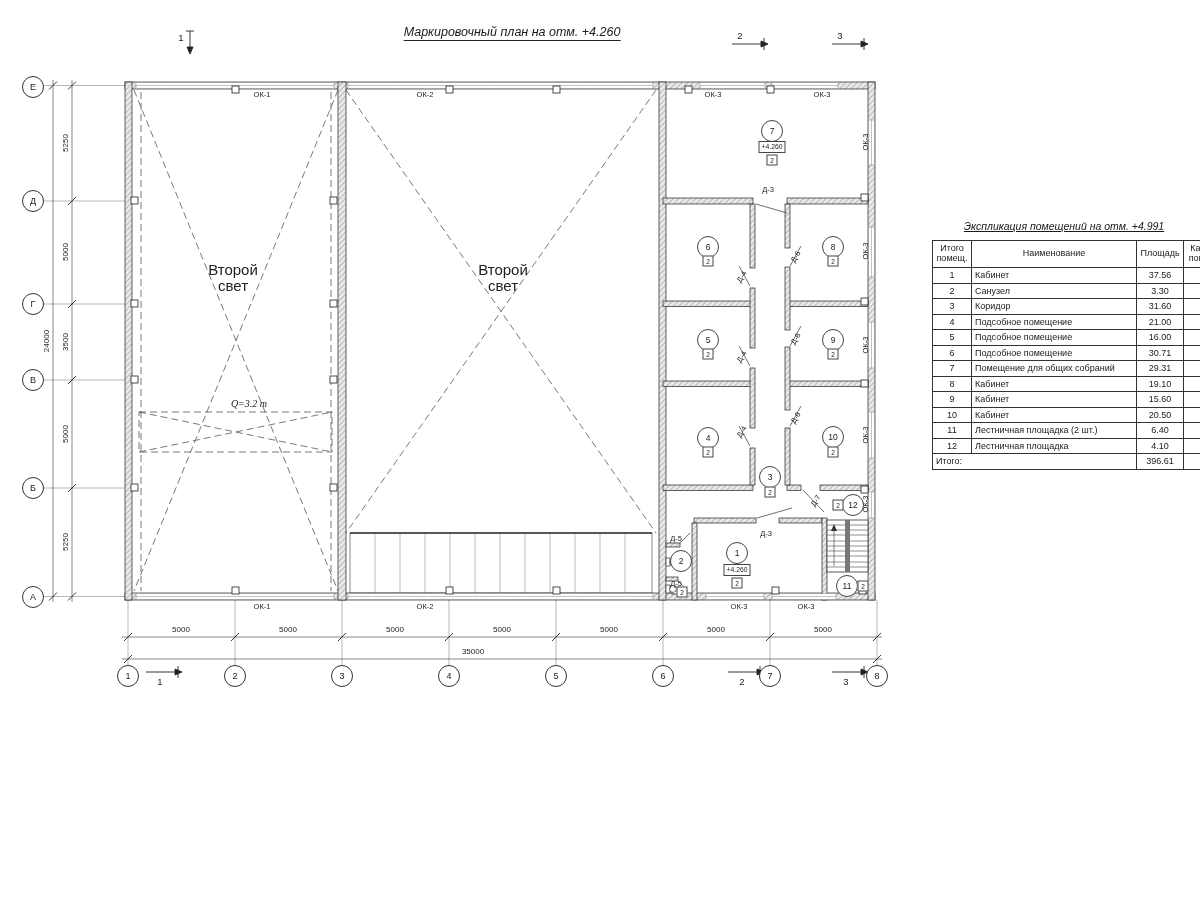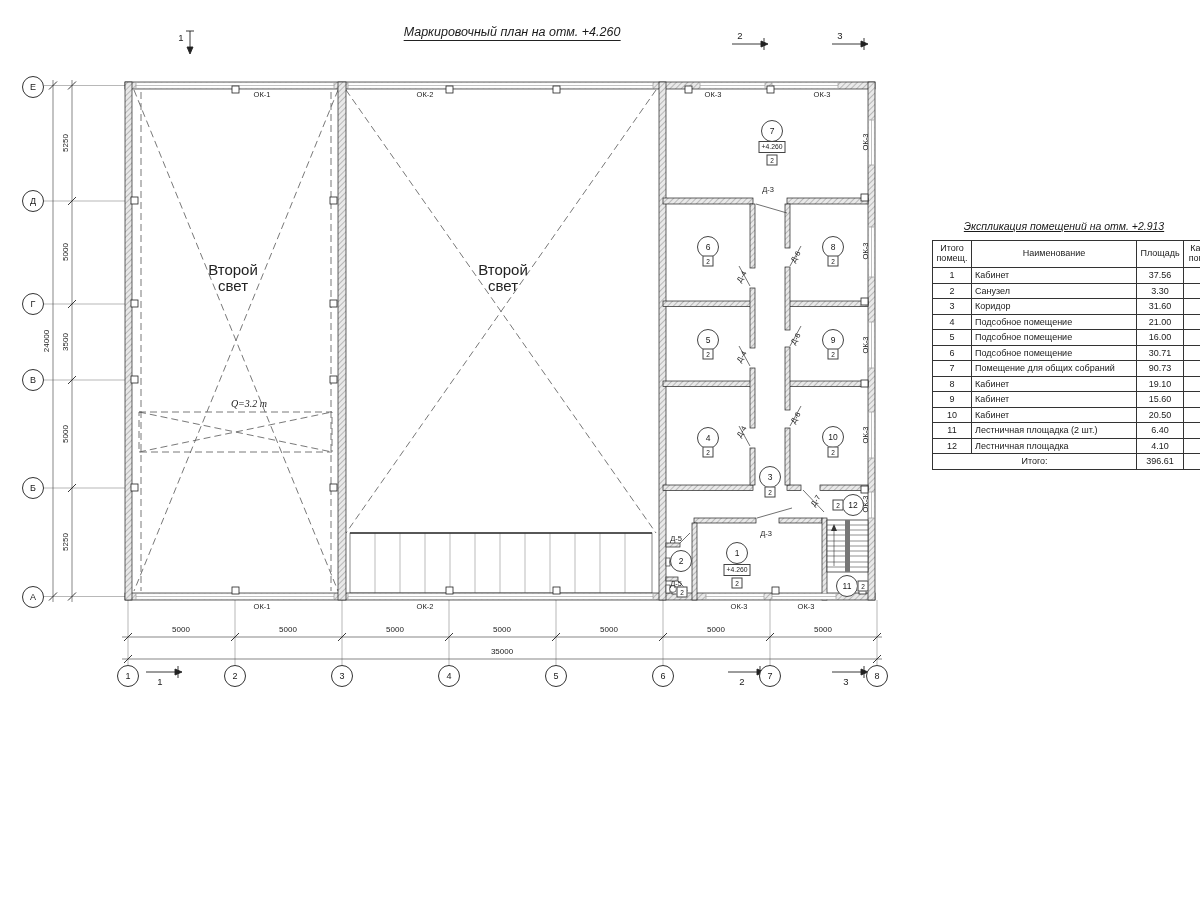--- a/index.html
+++ b/index.html
@@ -29,21 +29,21 @@
     text-decoration:underline;white-space:nowrap;}
   table.expl{border-collapse:collapse;width:264px;table-layout:fixed;}
   table.expl th,table.expl td{border:1px solid #333;font-weight:normal;font-size:9px;
     padding:0 3px;overflow:hidden;}
   table.expl th{white-space:pre-line;text-align:center;height:26px;line-height:1.1;}
   table.expl td{height:14.5px;}
   .c-num{width:32px;text-align:center;}
   .c-name{width:158px;text-align:left;}
   .c-area{width:40px;text-align:center;}
   .c-cat{width:22px;text-align:center;}
-  .total-lbl{text-align:center;margin-left:32px;}
+  .total-lbl{text-align:left;margin-left:32px;}
 </style>
 </head>
 <body>
 
 <div class="page">
 
   <div class="plan-title">Маркировочный план на отм. +4.260</div>
 
   <svg width="1200" height="900" viewBox="0 0 1200 900">
     <defs>
@@ -302,21 +302,21 @@
     </div>
   <div>
 
   <div class="lbl lbl-dim" style="left: 181px; top: 630px;">5000</div>
       <div class="lbl lbl-dim" style="left: 288px; top: 630px;">5000</div>
       <div class="lbl lbl-dim" style="left: 395px; top: 630px;">5000</div>
       <div class="lbl lbl-dim" style="left: 502px; top: 630px;">5000</div>
       <div class="lbl lbl-dim" style="left: 609px; top: 630px;">5000</div>
       <div class="lbl lbl-dim" style="left: 716px; top: 630px;">5000</div>
       <div class="lbl lbl-dim" style="left: 823px; top: 630px;">5000</div>
-      <div class="lbl lbl-dim" style="left: 502px; top: 652px;">35000</div>
+      <div class="lbl lbl-dim" style="left: 473px; top: 652px;">35000</div>
       <div class="lbl lbl-dim" style="left: 66px; top: 143px; transform: translate(-50%, -50%) rotate(-90deg);">5250</div>
       <div class="lbl lbl-dim" style="left: 66px; top: 252px; transform: translate(-50%, -50%) rotate(-90deg);">5000</div>
       <div class="lbl lbl-dim" style="left: 66px; top: 342px; transform: translate(-50%, -50%) rotate(-90deg);">3500</div>
       <div class="lbl lbl-dim" style="left: 66px; top: 434px; transform: translate(-50%, -50%) rotate(-90deg);">5000</div>
       <div class="lbl lbl-dim" style="left: 66px; top: 542px; transform: translate(-50%, -50%) rotate(-90deg);">5250</div>
       <div class="lbl lbl-dim" style="left: 47px; top: 341px; transform: translate(-50%, -50%) rotate(-90deg);">24000</div>
     </div>
   <div>
 
   <div class="lbl lbl-sec" style="left: 181px; top: 38px;">1</div>
@@ -397,21 +397,21 @@
 свет</div>
       <div class="lbl hall-lbl" style="left: 503px; top: 278px;">Второй
 свет</div>
     </div>
   <div>
 
   <div class="lbl crane-lbl" style="left: 237px; top: 404px; margin-left: 12px;">Q=3.2 т</div>
     </div>
 
   <div class="table-block">
-    <div class="table-title">Экспликация помещений на отм. +2.913</div>
+    <div class="table-title">Экспликация помещений на отм. +4.991</div>
     <table class="expl">
       <thead>
         <tr>
           <th class="c-num">Итого
 помещ.</th>
           <th class="c-name">Наименование</th>
           <th class="c-area">Площадь</th>
           <th class="c-cat">Кат.
 пом.</th>
         </tr>
@@ -456,21 +456,21 @@
           <tr>
             <td class="c-num">6</td>
             <td class="c-name">Подсобное помещение</td>
             <td class="c-area">30.71</td>
             <td class="c-cat"></td>
           </tr>
 
           <tr>
             <td class="c-num">7</td>
             <td class="c-name">Помещение для общих собраний</td>
-            <td class="c-area">90.73</td>
+            <td class="c-area">29.31</td>
             <td class="c-cat"></td>
           </tr>
 
           <tr>
             <td class="c-num">8</td>
             <td class="c-name">Кабинет</td>
             <td class="c-area">19.10</td>
             <td class="c-cat"></td>
           </tr>
 

